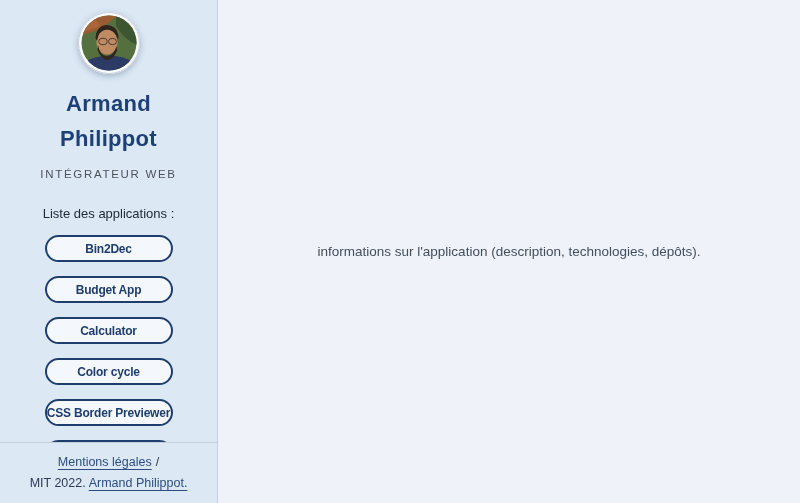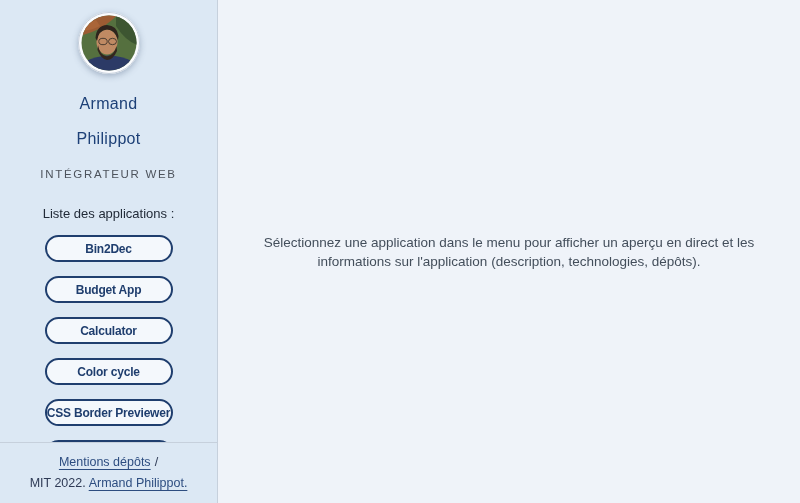--- a/index.html
+++ b/index.html
@@ -29,21 +29,21 @@
   }
   .profile{padding-top:12px;text-align:center;}
   .avatar-wrap{
     width:62px;height:62px;margin:0 auto;border-radius:50%;
     box-shadow:0 2px 6px rgba(90,110,140,.45);
     background:#fff;
   }
   .avatar-wrap svg{display:block;}
   .name{
     margin-top:12px;
-    font-size:16px;font-weight:400;line-height:35px;
+    font-size:22px;font-weight:700;line-height:35px;
     color:var(--name_blue);letter-spacing:.3px;
   }
   .name span{display:block;}
   .subtitle{
     margin-top:12px;
     font-size:11.5px;font-weight:400;letter-spacing:1.7px;
     color:var(--subtitle_gray);
   }
 
   .apps{
@@ -161,29 +161,28 @@
           <li>
             <button class="app-btn">
               <span class="lbl"></span>
             </button>
           </li>
         </ul>
     </nav>
 
     <footer class="sidebar-footer">
       <div>
-        <a>Mentions dépôts</a><span class="sep">/</span>
+        <a>Mentions légales</a><span class="sep">/</span>
       </div>
       <div>
         <span class="license">MIT 2022.</span><a>Armand Philippot.</a>
       </div>
     </footer>
 
   </aside>
 
   <main class="content">
     <p class="empty-state">
-      <span>Sélectionnez une application dans le menu pour afficher un aperçu en direct et les</span>
       <span>informations sur l'application (description, technologies, dépôts).</span>
     </p>
   </main>
 
 </div>
 
 </body></html>

